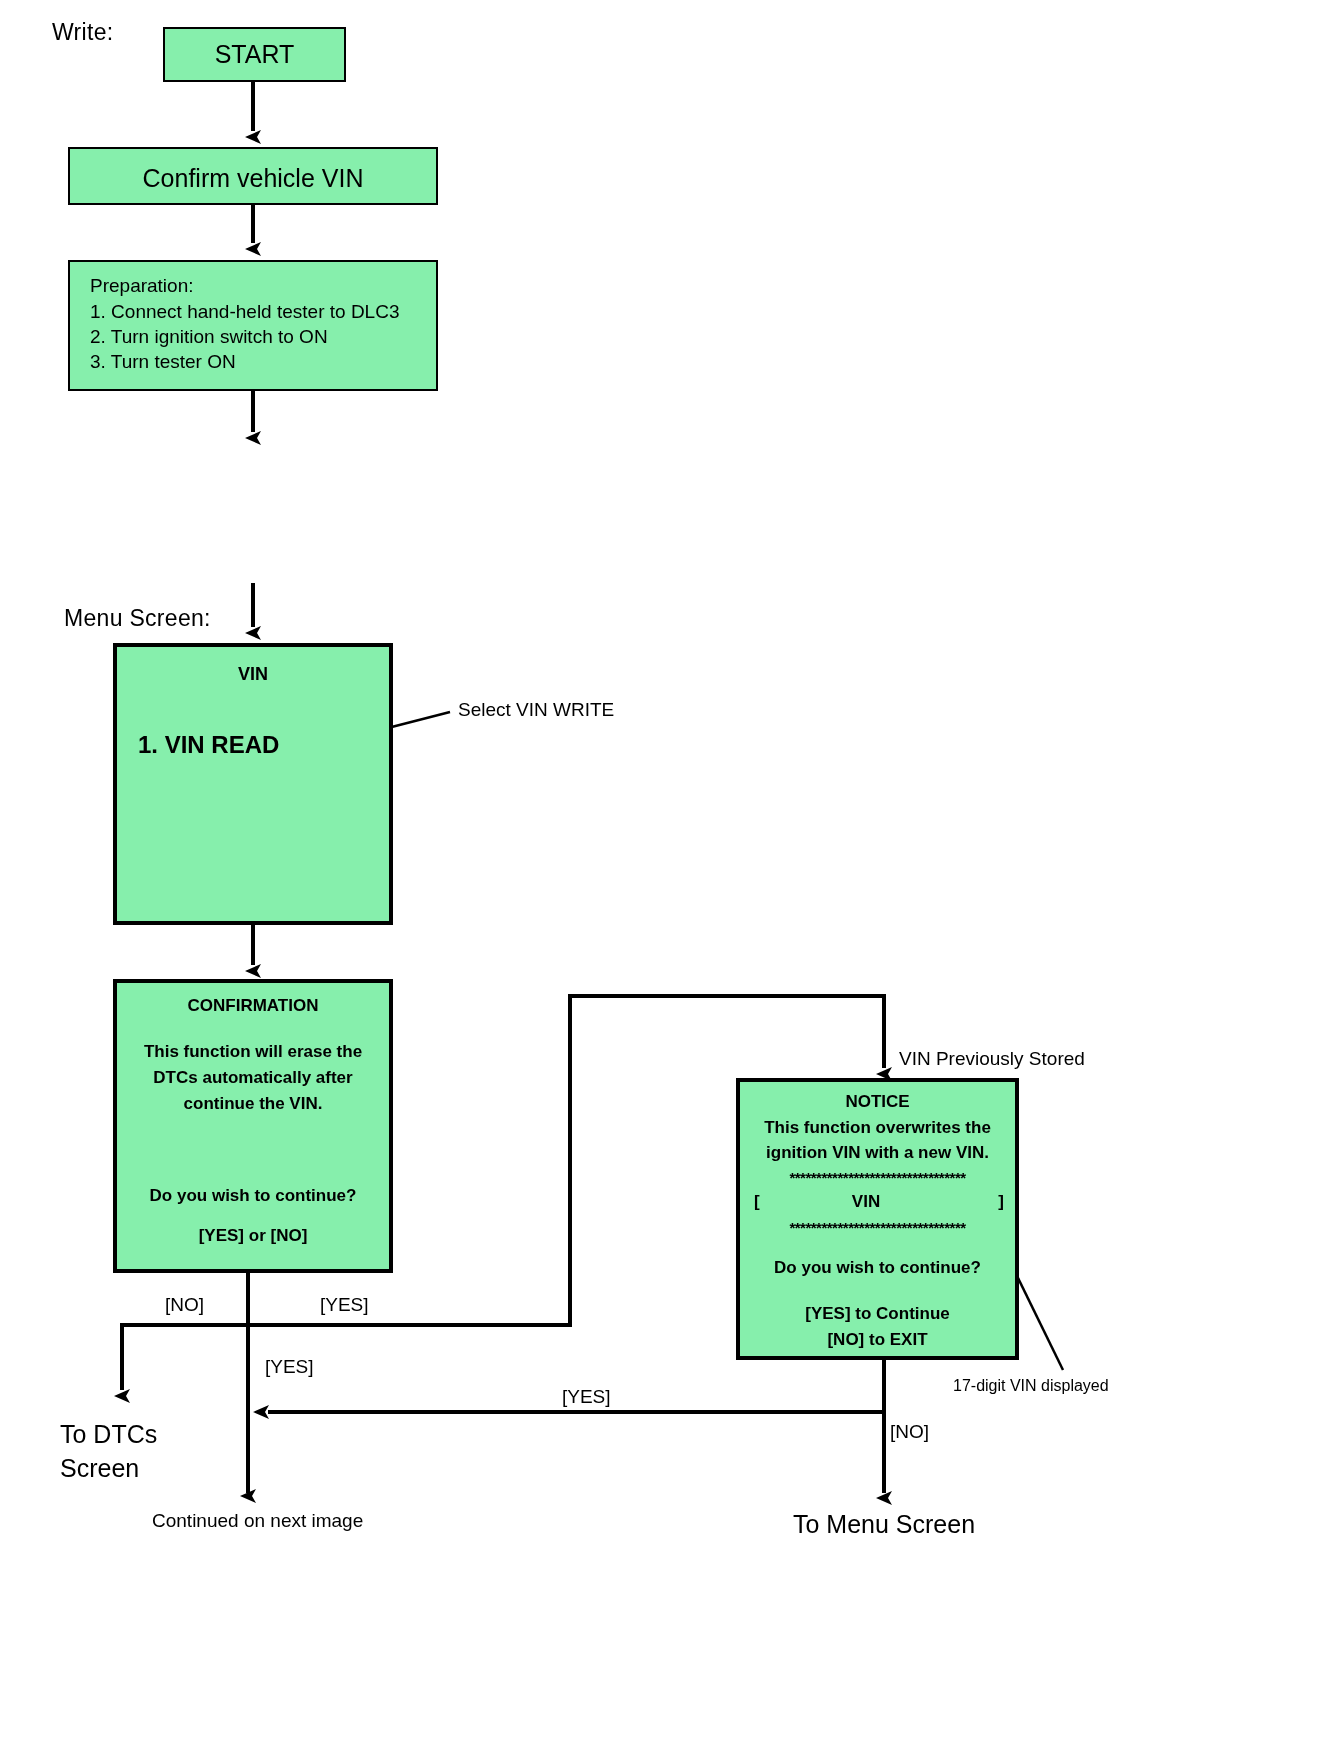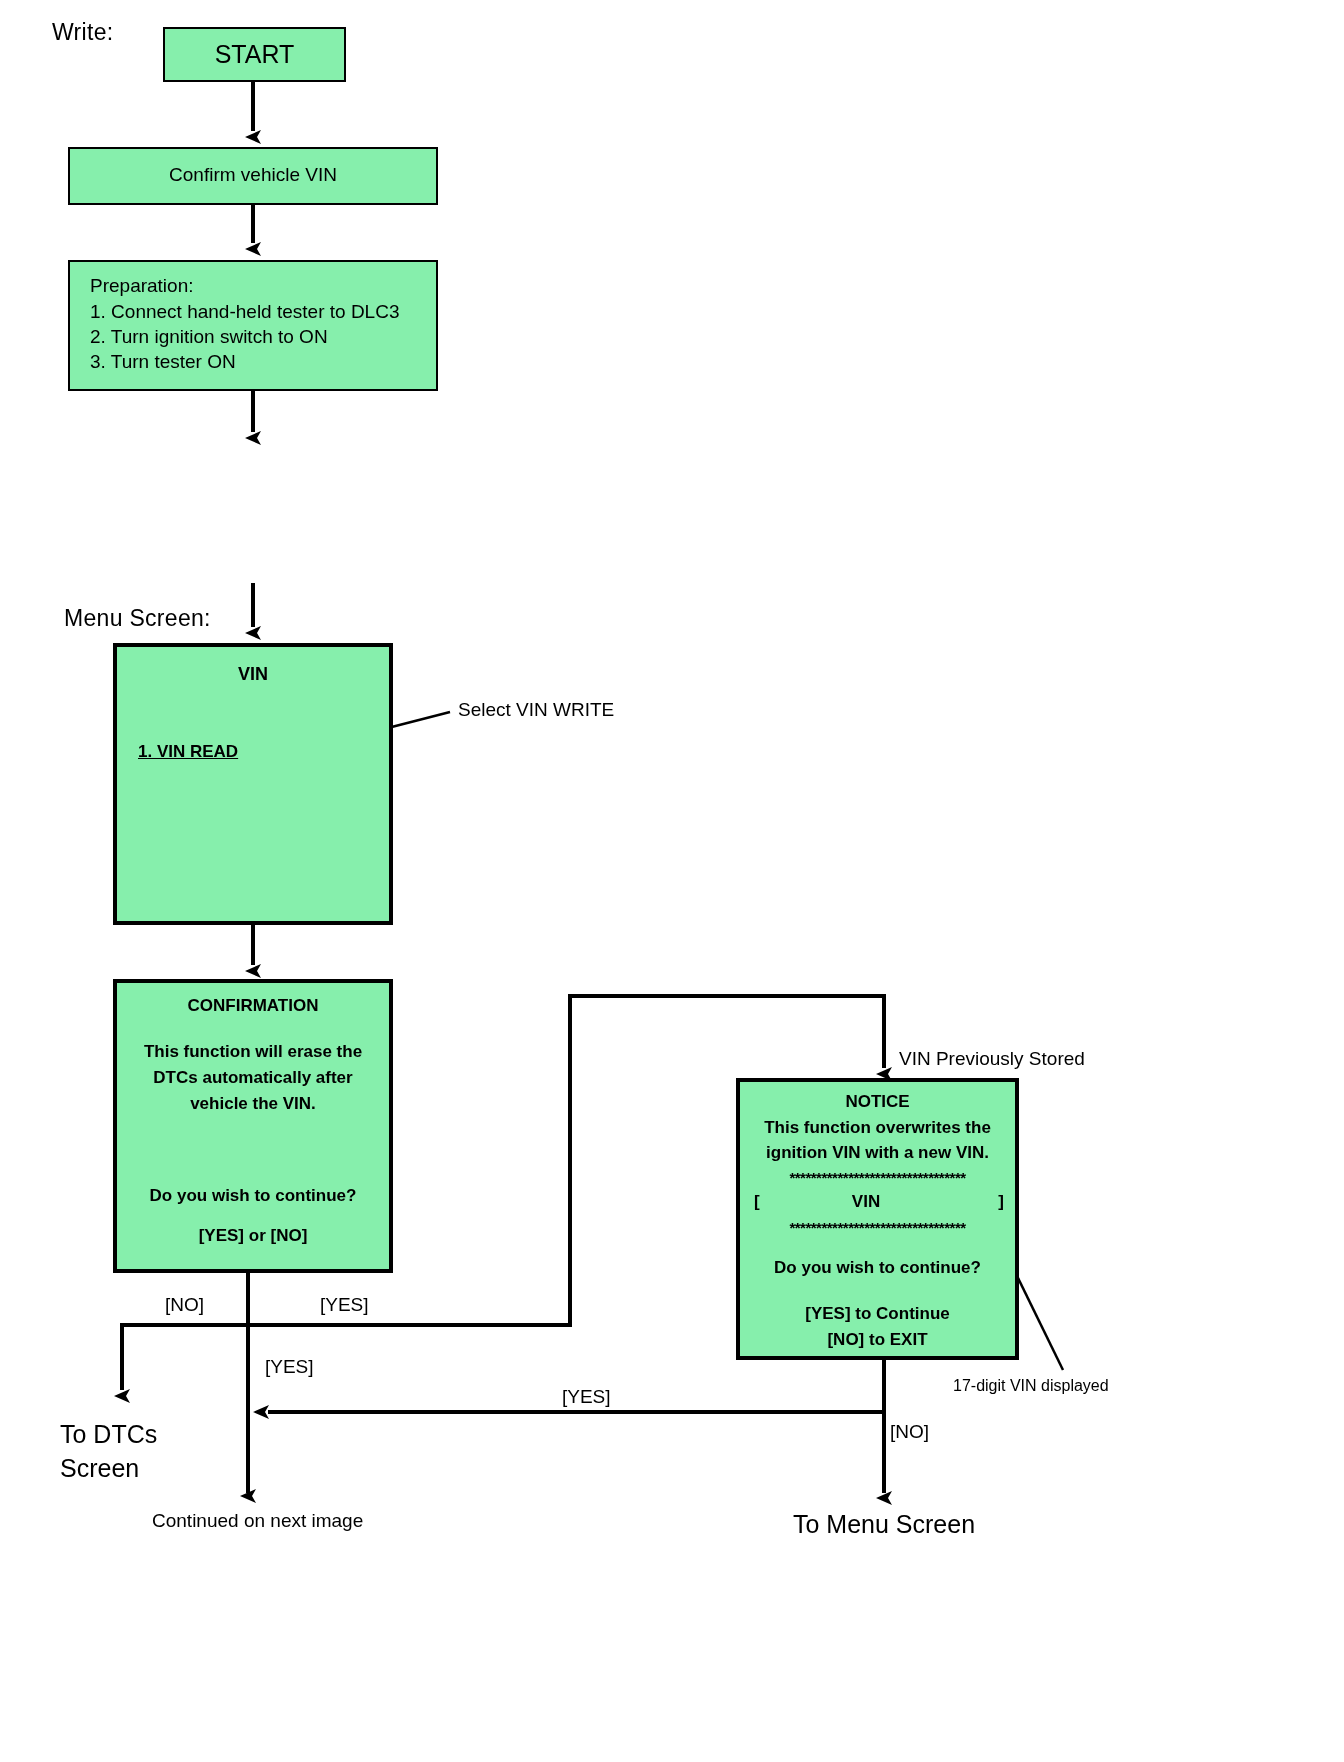--- a/index.html
+++ b/index.html
@@ -111,43 +111,43 @@
   </svg>
 
   <div class="lbl section-title" style="left:32px; top:18px;">Write:</div>
   <div class="lbl section-title" style="left:44px; top:604px;">Menu Screen:</div>
 
   <div class="node" style="left:163px; top:27px; width:183px; height:55px;">
     <div class="box-text" style="top:11px; font-size:25px;">START</div>
   </div>
 
   <div class="node" style="left:68px; top:147px; width:370px; height:58px;">
-    <div class="box-text" style="top:15px; font-size:19px;">Confirm vehicle VIN</div>
+    <div class="box-text" style="top:15px; font-size:25px;">Confirm vehicle VIN</div>
   </div>
 
   <div class="node" style="left:68px; top:260px; width:370px; height:131px;">
     <div class="lbl" style="left:20px; top:12px; font-size:19px;">Preparation:</div>
     <div class="lbl" style="left:20px; top:38px; font-size:19px;">1. Connect hand-held tester to DLC3</div>
     <div class="lbl" style="left:20px; top:63px; font-size:19px;">2. Turn ignition switch to ON</div>
     <div class="lbl" style="left:20px; top:88px; font-size:19px;">3. Turn tester ON</div>
   </div>
 
 
   <div class="node thick" style="left:113px; top:643px; width:280px; height:282px;">
     <div class="box-text bold" style="top:17px; font-size:18px;">VIN</div>
-    <div class="lbl bold" style="left:21px; top:94px; font-size:17px;text-decoration:underline;">1. VIN READ</div>
+    <div class="lbl bold" style="left:21px; top:83px; font-size:24px;">1. VIN READ</div>
   </div>
 
   <div class="lbl" style="left:458px; top:698px; font-size:19px;">Select VIN WRITE</div>
 
   <div class="node thick" style="left:113px; top:979px; width:280px; height:294px;">
     <div class="box-text bold" style="top:13px; font-size:17px;">CONFIRMATION</div>
     <div class="box-text bold" style="top:59px; font-size:17px;">This function will erase the</div>
     <div class="box-text bold" style="top:85px; font-size:17px;">DTCs automatically after</div>
-    <div class="box-text bold" style="top:111px; font-size:17px;">vehicle the VIN.</div>
+    <div class="box-text bold" style="top:111px; font-size:17px;">continue the VIN.</div>
     <div class="box-text bold" style="top:203px; font-size:17px;">Do you wish to continue?</div>
     <div class="box-text bold" style="top:243px; font-size:17px;">[YES] or [NO]</div>
   </div>
 
   <div class="node thick" style="left:736px; top:1078px; width:283px; height:282px;">
     <div class="box-text bold" style="top:10px; font-size:17px;">NOTICE</div>
     <div class="box-text bold" style="top:36px; font-size:17px;">This function overwrites the</div>
     <div class="box-text bold" style="top:61px; font-size:17px;">ignition VIN with a new VIN.</div>
     <div class="box-text bold mono-stars" style="top:87px; font-size:15px;">*********************************</div>
     <div style="position:absolute; left:14px; top:110px; width:250px; display:flex; justify-content:space-between; font-size:17px;">

